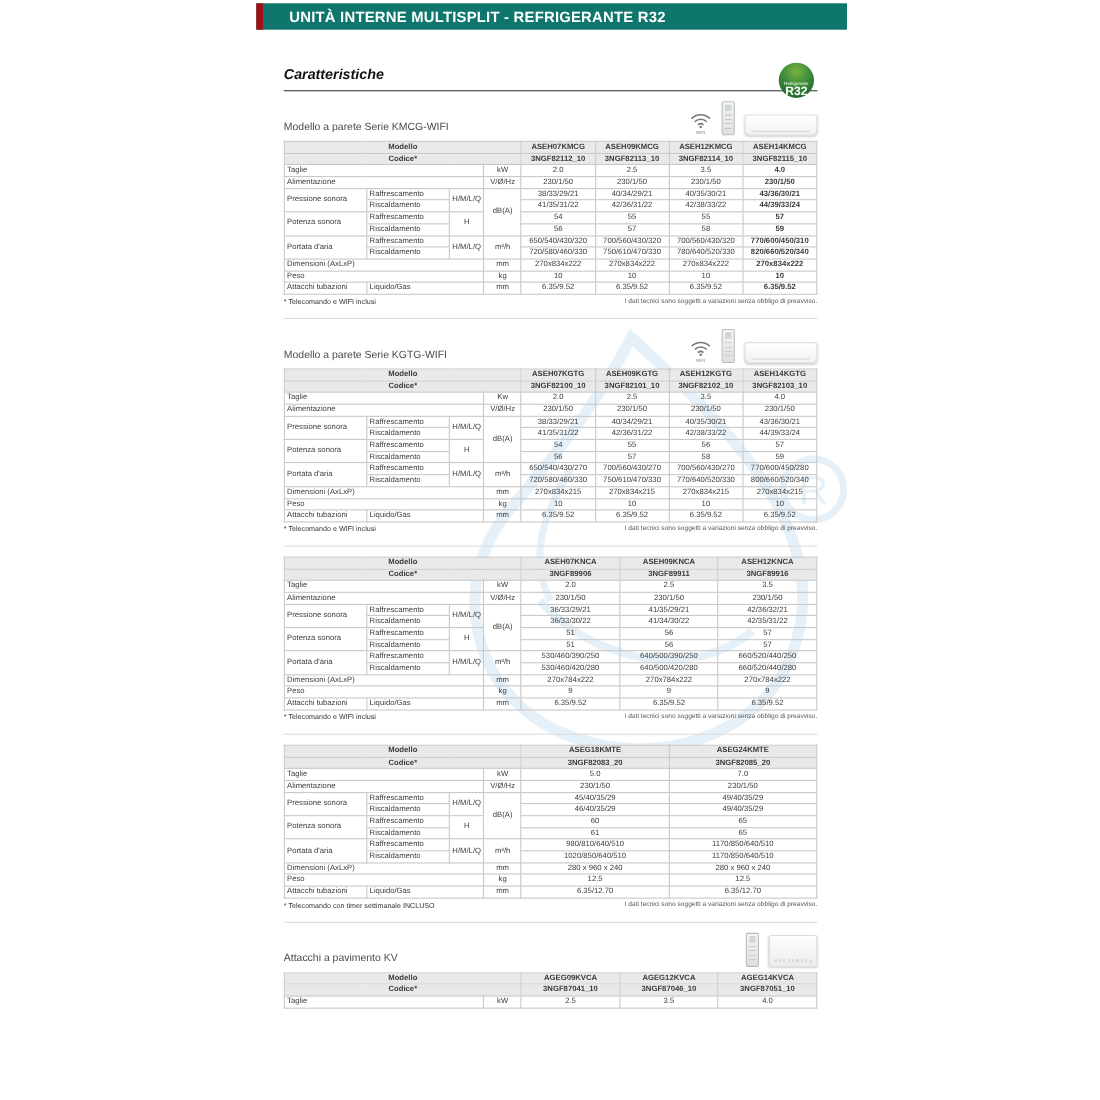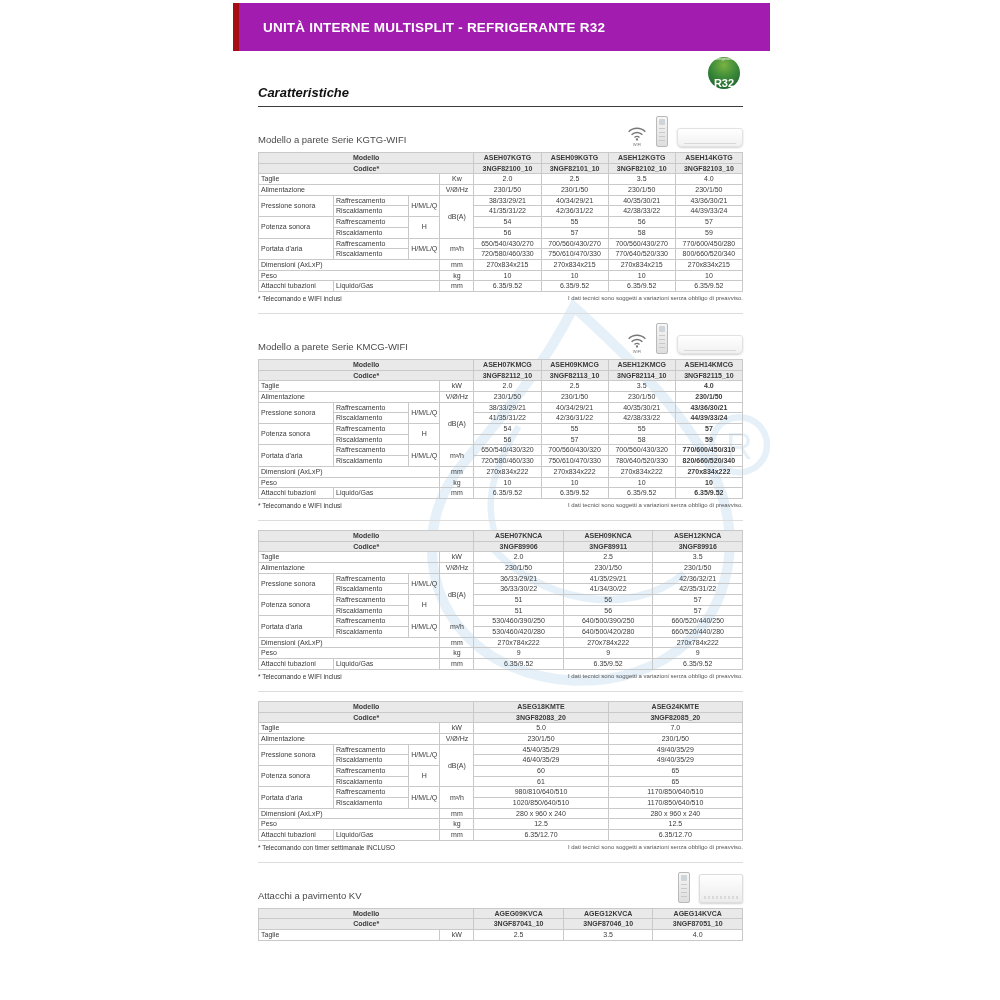--- a/index.html
+++ b/index.html
@@ -1,27 +1,27 @@
 <!DOCTYPE html>
 <html><head>
 <meta charset="utf-8">
 <style>
   html,body{margin:0;padding:0;background:#ffffff;}
   body{width:1000px;height:1000px;overflow:hidden;font-family:"Liberation Sans",sans-serif;position:relative;}
   .page{position:absolute;left:233px;top:0;width:537px;height:1000px;background:#fff;}
   .watermark{position:absolute;left:120px;top:270px;width:460px;height:460px;opacity:.45;pointer-events:none;z-index:0;}
-  .banner{position:relative;margin-top:3px;height:48px;background:#a21caf;color:#fff;display:flex;align-items:center;z-index:1;}
+  .banner{position:relative;margin-top:3px;height:24px;background:#0f766e;color:#fff;display:flex;align-items:center;z-index:1;}
   .banner::before{content:"";position:absolute;left:0;top:0;bottom:0;width:6px;background:#a50d14;}
   .banner-title{font-weight:bold;font-size:13.5px;letter-spacing:.2px;padding-left:30px;}
   .content{position:relative;z-index:1;padding:0 27px 0 25px;}
   .heading{margin-top:32px;border-bottom:1.6px solid #3c3c3c;padding-bottom:5px;}
   .heading span{font-style:italic;font-weight:bold;font-size:13px;color:#111;}
   .r32-badge{position:absolute;right:30px;top:57px;width:32px;height:32px;border-radius:50%;
     background:radial-gradient(circle at 50% 25%,#79b342 0%,#3c8a39 45%,#14592b 100%);
-    color:#fff;display:flex;flex-direction:column;align-items:center;justify-content:space-between;z-index:2;}
+    color:#fff;display:flex;flex-direction:column;align-items:center;justify-content:flex-end;z-index:2;}
   .r32-line1{font-size:4px;line-height:4px;}
   .r32-line2{font-size:11px;font-weight:bold;line-height:11px;}
   .sec{padding-top:9px;}
   .sec + .sec{border-top:1px solid #ddd;margin-top:9px;}
   .sec-head{display:flex;justify-content:space-between;align-items:flex-end;margin-bottom:5px;min-height:30px;}
   .sec-title{font-size:9.5px;color:#4a4a4a;padding-bottom:2px;}
   .icons{display:flex;align-items:flex-end;gap:9px;}
   .wifi{display:flex;flex-direction:column;align-items:center;}
   .wifi-lbl{font-size:4px;color:#777;margin-top:1px;}
   .remote{width:10px;height:29px;border:1px solid #b9b9b9;border-radius:2px;background:linear-gradient(#f6f6f6,#dedede);position:relative;}
@@ -79,20 +79,162 @@
   </div>
 
   <div class="content">
 
     <div class="heading">
       <span>Caratteristiche</span>
     </div>
 
     <section class="sec">
       <div class="sec-head">
+        <span class="sec-title">Modello a parete Serie KMCG-WIFI</span>
+        <div class="icons">
+          <div class="wifi">
+            <svg viewBox="0 0 24 18" width="20" height="15">
+                <path d="M2 7 A14 14 0 0 1 22 7" fill="none" stroke="#777" stroke-width="1.7"></path>
+                <path d="M5.5 10.5 A9 9 0 0 1 18.5 10.5" fill="none" stroke="#777" stroke-width="1.7"></path>
+                <path d="M9 13.8 A4.5 4.5 0 0 1 15 13.8" fill="none" stroke="#777" stroke-width="1.7"></path>
+                <circle cx="12" cy="16.2" r="1.4" fill="#777"></circle>
+              </svg>
+            <span class="wifi-lbl">WIFI</span>
+          </div>
+          <div class="remote"></div>
+          <div class="unit-wall"></div>
+        </div>
+      </div>
+      <table class="spec" id="t1">
+          <colgroup>
+            <col style="width: 15.5%;">
+            <col style="width: 15.5%;">
+            <col style="width: 6.5%;">
+            <col style="width: 7%;">
+            <col style="width: 13.875%;">
+            <col style="width: 13.875%;">
+            <col style="width: 13.875%;">
+            <col style="width: 13.875%;">
+          </colgroup>
+          <tbody>
+            <tr>
+              <td class="hdrlbl" colspan="4">Modello</td>
+              <td class="model first">ASEH07KMCG</td>
+              <td class="model">ASEH09KMCG</td>
+              <td class="model">ASEH12KMCG</td>
+              <td class="model hl">ASEH14KMCG</td>
+            </tr>
+            <tr>
+              <td class="hdrcode" colspan="4">Codice*</td>
+              <td class="code first">3NGF82112_10</td>
+              <td class="code">3NGF82113_10</td>
+              <td class="code">3NGF82114_10</td>
+              <td class="code hl">3NGF82115_10</td>
+            </tr>
+            <tr>
+              <td class="lbl" colspan="3">Taglie</td>
+              <td class="unit">kW</td>
+              <td class="val first">2.0</td>
+              <td class="val">2.5</td>
+              <td class="val">3.5</td>
+              <td class="val hl">4.0</td>
+            </tr>
+            <tr>
+              <td class="lbl" colspan="3">Alimentazione</td>
+              <td class="unit">V/Ø/Hz</td>
+              <td class="val first">230/1/50</td>
+              <td class="val">230/1/50</td>
+              <td class="val">230/1/50</td>
+              <td class="val hl">230/1/50</td>
+            </tr>
+            <tr>
+              <td class="lbl" rowspan="2">Pressione sonora</td>
+              <td class="sub">Raffrescamento</td>
+              <td class="qual" rowspan="2">H/M/L/Q</td>
+              <td class="unit" rowspan="4">dB(A)</td>
+              <td class="val first">38/33/29/21</td>
+              <td class="val">40/34/29/21</td>
+              <td class="val">40/35/30/21</td>
+              <td class="val hl">43/36/30/21</td>
+            </tr>
+            <tr>
+              <td class="sub">Riscaldamento</td>
+              <td class="val first">41/35/31/22</td>
+              <td class="val">42/36/31/22</td>
+              <td class="val">42/38/33/22</td>
+              <td class="val hl">44/39/33/24</td>
+            </tr>
+            <tr>
+              <td class="lbl" rowspan="2">Potenza sonora</td>
+              <td class="sub">Raffrescamento</td>
+              <td class="qual" rowspan="2">H</td>
+              <td class="val first">54</td>
+              <td class="val">55</td>
+              <td class="val">55</td>
+              <td class="val hl">57</td>
+            </tr>
+            <tr>
+              <td class="sub">Riscaldamento</td>
+              <td class="val first">56</td>
+              <td class="val">57</td>
+              <td class="val">58</td>
+              <td class="val hl">59</td>
+            </tr>
+            <tr>
+              <td class="lbl" rowspan="2">Portata d'aria</td>
+              <td class="sub">Raffrescamento</td>
+              <td class="qual" rowspan="2">H/M/L/Q</td>
+              <td class="unit" rowspan="2">m³/h</td>
+              <td class="val first">650/540/430/320</td>
+              <td class="val">700/560/430/320</td>
+              <td class="val">700/560/430/320</td>
+              <td class="val hl">770/600/450/310</td>
+            </tr>
+            <tr>
+              <td class="sub">Riscaldamento</td>
+              <td class="val first">720/580/460/330</td>
+              <td class="val">750/610/470/330</td>
+              <td class="val">780/640/520/330</td>
+              <td class="val hl">820/660/520/340</td>
+            </tr>
+            <tr>
+              <td class="lbl" colspan="3">Dimensioni (AxLxP)</td>
+              <td class="unit">mm</td>
+              <td class="val first">270x834x222</td>
+              <td class="val">270x834x222</td>
+              <td class="val">270x834x222</td>
+              <td class="val hl">270x834x222</td>
+            </tr>
+            <tr>
+              <td class="lbl" colspan="3">Peso</td>
+              <td class="unit">kg</td>
+              <td class="val first">10</td>
+              <td class="val">10</td>
+              <td class="val">10</td>
+              <td class="val hl">10</td>
+            </tr>
+            <tr>
+              <td class="lbl">Attacchi tubazioni</td>
+              <td class="sub" colspan="2">Liquido/Gas</td>
+              <td class="unit">mm</td>
+              <td class="val first">6.35/9.52</td>
+              <td class="val">6.35/9.52</td>
+              <td class="val">6.35/9.52</td>
+              <td class="val hl">6.35/9.52</td>
+            </tr>
+          </tbody>
+        </table>
+      <div class="sec-foot">
+        <span class="foot-left">* Telecomando e WIFI inclusi</span>
+        <span class="foot-right">I dati tecnici sono soggetti a variazioni senza obbligo di preavviso.</span>
+      </div>
+    </section>
+
+    <section class="sec">
+      <div class="sec-head">
         <span class="sec-title">Modello a parete Serie KGTG-WIFI</span>
         <div class="icons">
           <div class="wifi">
             <svg viewBox="0 0 24 18" width="20" height="15">
                 <path d="M2 7 A14 14 0 0 1 22 7" fill="none" stroke="#777" stroke-width="1.7"></path>
                 <path d="M5.5 10.5 A9 9 0 0 1 18.5 10.5" fill="none" stroke="#777" stroke-width="1.7"></path>
                 <path d="M9 13.8 A4.5 4.5 0 0 1 15 13.8" fill="none" stroke="#777" stroke-width="1.7"></path>
                 <circle cx="12" cy="16.2" r="1.4" fill="#777"></circle>
               </svg>
             <span class="wifi-lbl">WIFI</span>
@@ -220,162 +362,20 @@
             </tr>
           </tbody>
         </table>
       <div class="sec-foot">
         <span class="foot-left">* Telecomando e WIFI inclusi</span>
         <span class="foot-right">I dati tecnici sono soggetti a variazioni senza obbligo di preavviso.</span>
       </div>
     </section>
 
     <section class="sec">
-      <div class="sec-head">
-        <span class="sec-title">Modello a parete Serie KMCG-WIFI</span>
-        <div class="icons">
-          <div class="wifi">
-            <svg viewBox="0 0 24 18" width="20" height="15">
-                <path d="M2 7 A14 14 0 0 1 22 7" fill="none" stroke="#777" stroke-width="1.7"></path>
-                <path d="M5.5 10.5 A9 9 0 0 1 18.5 10.5" fill="none" stroke="#777" stroke-width="1.7"></path>
-                <path d="M9 13.8 A4.5 4.5 0 0 1 15 13.8" fill="none" stroke="#777" stroke-width="1.7"></path>
-                <circle cx="12" cy="16.2" r="1.4" fill="#777"></circle>
-              </svg>
-            <span class="wifi-lbl">WIFI</span>
-          </div>
-          <div class="remote"></div>
-          <div class="unit-wall"></div>
-        </div>
-      </div>
-      <table class="spec" id="t1">
-          <colgroup>
-            <col style="width: 15.5%;">
-            <col style="width: 15.5%;">
-            <col style="width: 6.5%;">
-            <col style="width: 7%;">
-            <col style="width: 13.875%;">
-            <col style="width: 13.875%;">
-            <col style="width: 13.875%;">
-            <col style="width: 13.875%;">
-          </colgroup>
-          <tbody>
-            <tr>
-              <td class="hdrlbl" colspan="4">Modello</td>
-              <td class="model first">ASEH07KMCG</td>
-              <td class="model">ASEH09KMCG</td>
-              <td class="model">ASEH12KMCG</td>
-              <td class="model hl">ASEH14KMCG</td>
-            </tr>
-            <tr>
-              <td class="hdrcode" colspan="4">Codice*</td>
-              <td class="code first">3NGF82112_10</td>
-              <td class="code">3NGF82113_10</td>
-              <td class="code">3NGF82114_10</td>
-              <td class="code hl">3NGF82115_10</td>
-            </tr>
-            <tr>
-              <td class="lbl" colspan="3">Taglie</td>
-              <td class="unit">kW</td>
-              <td class="val first">2.0</td>
-              <td class="val">2.5</td>
-              <td class="val">3.5</td>
-              <td class="val hl">4.0</td>
-            </tr>
-            <tr>
-              <td class="lbl" colspan="3">Alimentazione</td>
-              <td class="unit">V/Ø/Hz</td>
-              <td class="val first">230/1/50</td>
-              <td class="val">230/1/50</td>
-              <td class="val">230/1/50</td>
-              <td class="val hl">230/1/50</td>
-            </tr>
-            <tr>
-              <td class="lbl" rowspan="2">Pressione sonora</td>
-              <td class="sub">Raffrescamento</td>
-              <td class="qual" rowspan="2">H/M/L/Q</td>
-              <td class="unit" rowspan="4">dB(A)</td>
-              <td class="val first">38/33/29/21</td>
-              <td class="val">40/34/29/21</td>
-              <td class="val">40/35/30/21</td>
-              <td class="val hl">43/36/30/21</td>
-            </tr>
-            <tr>
-              <td class="sub">Riscaldamento</td>
-              <td class="val first">41/35/31/22</td>
-              <td class="val">42/36/31/22</td>
-              <td class="val">42/38/33/22</td>
-              <td class="val hl">44/39/33/24</td>
-            </tr>
-            <tr>
-              <td class="lbl" rowspan="2">Potenza sonora</td>
-              <td class="sub">Raffrescamento</td>
-              <td class="qual" rowspan="2">H</td>
-              <td class="val first">54</td>
-              <td class="val">55</td>
-              <td class="val">55</td>
-              <td class="val hl">57</td>
-            </tr>
-            <tr>
-              <td class="sub">Riscaldamento</td>
-              <td class="val first">56</td>
-              <td class="val">57</td>
-              <td class="val">58</td>
-              <td class="val hl">59</td>
-            </tr>
-            <tr>
-              <td class="lbl" rowspan="2">Portata d'aria</td>
-              <td class="sub">Raffrescamento</td>
-              <td class="qual" rowspan="2">H/M/L/Q</td>
-              <td class="unit" rowspan="2">m³/h</td>
-              <td class="val first">650/540/430/320</td>
-              <td class="val">700/560/430/320</td>
-              <td class="val">700/560/430/320</td>
-              <td class="val hl">770/600/450/310</td>
-            </tr>
-            <tr>
-              <td class="sub">Riscaldamento</td>
-              <td class="val first">720/580/460/330</td>
-              <td class="val">750/610/470/330</td>
-              <td class="val">780/640/520/330</td>
-              <td class="val hl">820/660/520/340</td>
-            </tr>
-            <tr>
-              <td class="lbl" colspan="3">Dimensioni (AxLxP)</td>
-              <td class="unit">mm</td>
-              <td class="val first">270x834x222</td>
-              <td class="val">270x834x222</td>
-              <td class="val">270x834x222</td>
-              <td class="val hl">270x834x222</td>
-            </tr>
-            <tr>
-              <td class="lbl" colspan="3">Peso</td>
-              <td class="unit">kg</td>
-              <td class="val first">10</td>
-              <td class="val">10</td>
-              <td class="val">10</td>
-              <td class="val hl">10</td>
-            </tr>
-            <tr>
-              <td class="lbl">Attacchi tubazioni</td>
-              <td class="sub" colspan="2">Liquido/Gas</td>
-              <td class="unit">mm</td>
-              <td class="val first">6.35/9.52</td>
-              <td class="val">6.35/9.52</td>
-              <td class="val">6.35/9.52</td>
-              <td class="val hl">6.35/9.52</td>
-            </tr>
-          </tbody>
-        </table>
-      <div class="sec-foot">
-        <span class="foot-left">* Telecomando e WIFI inclusi</span>
-        <span class="foot-right">I dati tecnici sono soggetti a variazioni senza obbligo di preavviso.</span>
-      </div>
-    </section>
-
-    <section class="sec">
       <table class="spec" id="t2">
           <colgroup>
             <col style="width: 15.5%;">
             <col style="width: 15.5%;">
             <col style="width: 6.5%;">
             <col style="width: 7%;">
             <col style="width: 18.5%;">
             <col style="width: 18.5%;">
             <col style="width: 18.5%;">
           </colgroup>

